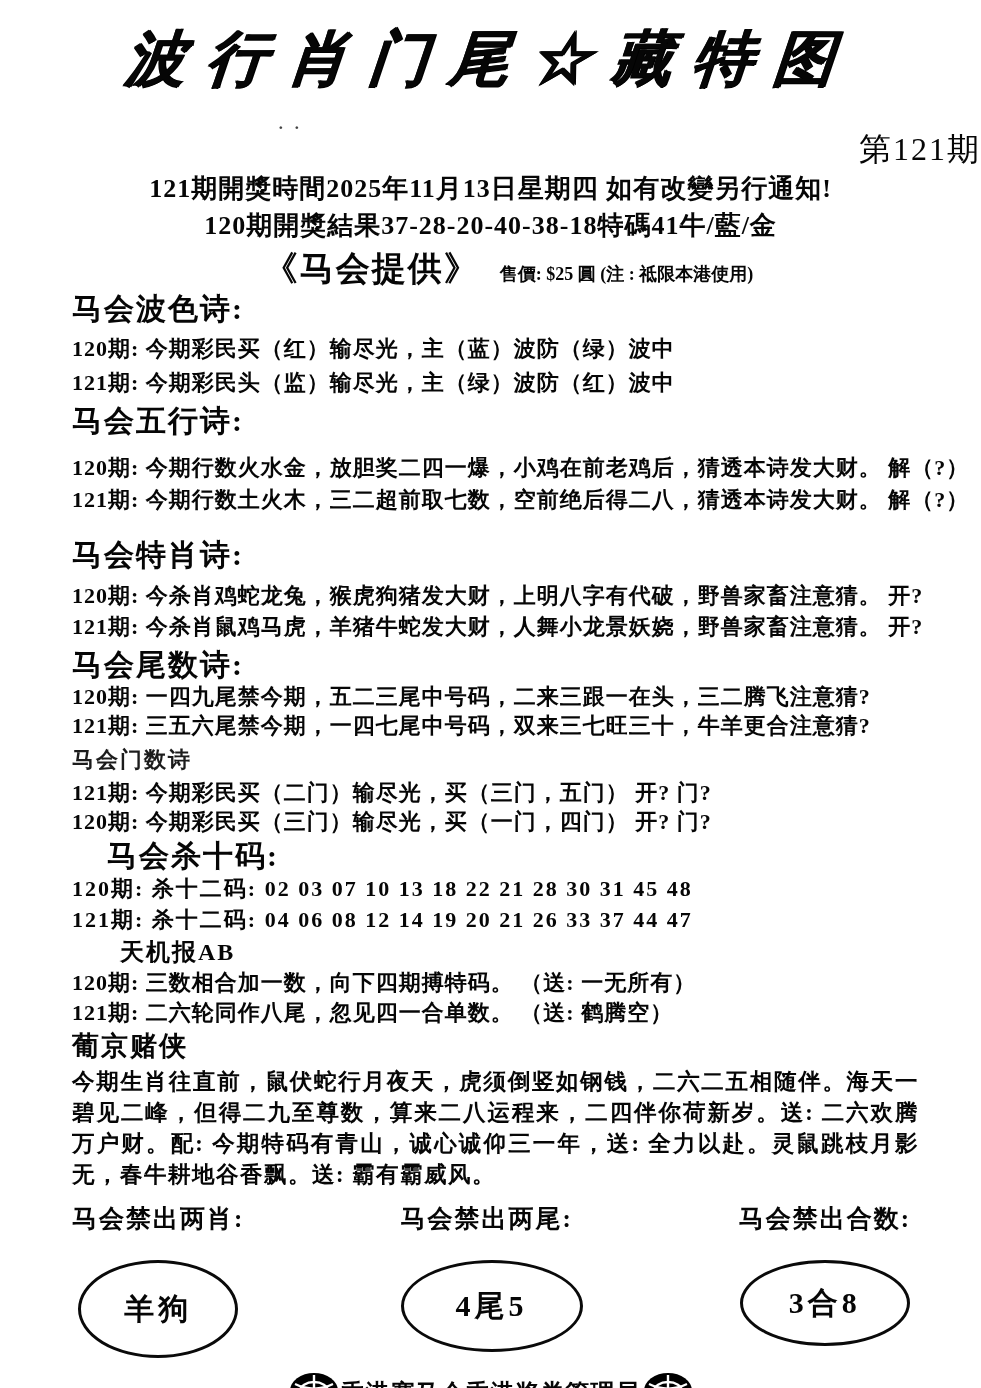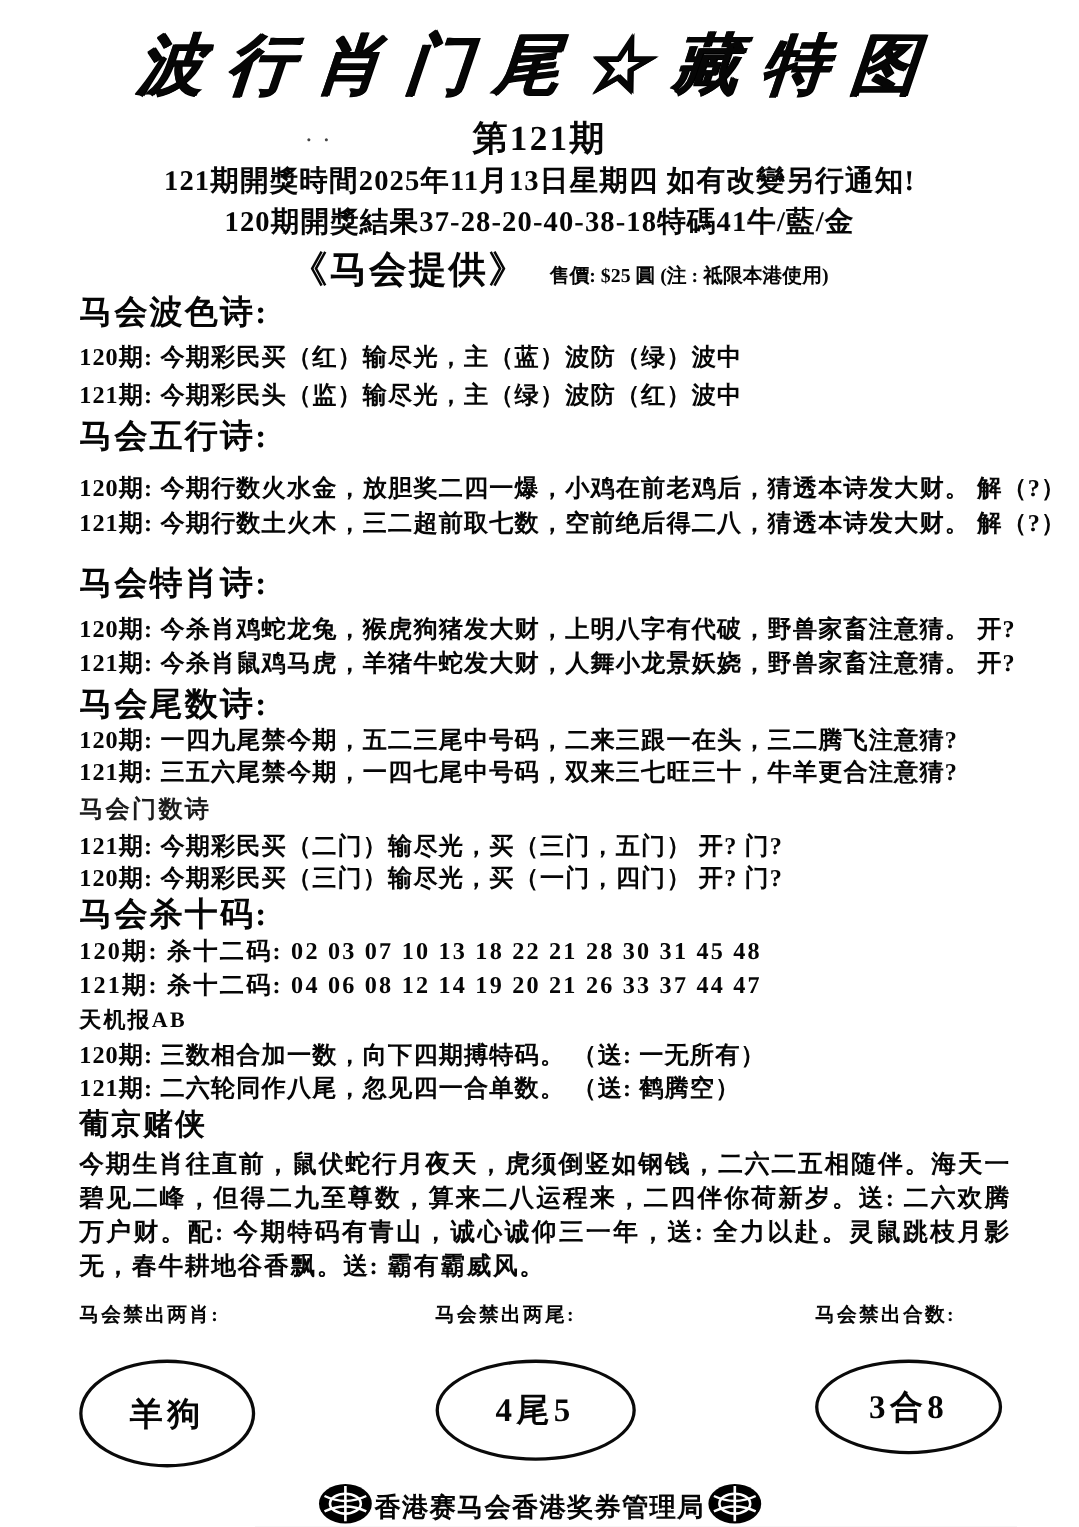--- a/index.html
+++ b/index.html
@@ -9,46 +9,46 @@
     background:#ffffff; color:#060606; overflow:hidden;
     font-family:"Liberation Serif","DejaVu Serif",serif;
   }
   
   .title {
     padding-top:14px; text-align:center; white-space:nowrap;
     font-size:60px; line-height:90px; font-weight:900; font-style:italic;
     letter-spacing:21px; transform:skewX(-5deg);
     text-shadow:1.5px 0 0 #000, 0 1px 0 #000;
   }
-  .issue { text-align:center; font-size:32px; line-height:42px; font-weight:bold; letter-spacing:2px; }
+  .issue { text-align:right; font-size:32px; line-height:42px; font-weight:normal; letter-spacing:2px;margin-top:24px; }
   .artifact { position:absolute; left:278px; top:118px; color:#444; font-size:17px; font-weight:bold; letter-spacing:3px; }
   .artifact::before { content:"· ·"; }
   .notice { text-align:center; font-size:26px; line-height:37px; font-weight:bold; letter-spacing:1px; white-space:nowrap; }
   .provider-row { display:flex; justify-content:center; align-items:baseline; gap:20px; height:44px; margin-top:2px;padding-left:36px; }
   .provider-name { font-size:34px; font-weight:bold; letter-spacing:2px; }
   .provider-note { font-size:18px; font-weight:bold; }
   
   .sec { margin-left:72px; margin-right:30px; }
   .sec .hd { font-size:30px; line-height:30px; font-weight:bold; letter-spacing:2px; }
   .sec .ln { font-size:22px; font-weight:bold; white-space:nowrap; letter-spacing:1px; }
   #sec0 { margin-top:4px; margin-bottom:6px; } #sec0 .hd { margin-bottom:8px; } #sec0 .ln { line-height:34px; }
   #sec1 { margin-bottom:24px; } #sec1 .hd { margin-bottom:16px; } #sec1 .ln { line-height:32px; }
   #sec2 { margin-bottom:8px;  } #sec2 .hd { margin-bottom:10px; } #sec2 .ln { line-height:31px; }
   #sec3 { margin-bottom:6px;  } #sec3 .hd { margin-bottom:2px; }  #sec3 .ln { line-height:29px; }
   #sec4 { margin-bottom:5px;  } #sec4 .hd { font-size:22px; line-height:28px; margin-bottom:4px; color:#1c1c1c; } #sec4 .ln { line-height:29px; }
-  #sec5 { margin-bottom:3px;  } #sec5 .hd { margin-bottom:2px; }  #sec5 .ln { line-height:31px; letter-spacing:2px; }
-  #sec6 { margin-bottom:4px;  } #sec6 .hd { font-size:20px; line-height:28px; margin-bottom:2px; } #sec6 .ln { line-height:30px; }
+  #sec5 { margin-bottom:3px;  } #sec5 .hd { margin-bottom:2px;margin-left:35px; }  #sec5 .ln { line-height:31px; letter-spacing:2px; }
+  #sec6 { margin-bottom:4px;  } #sec6 .hd { font-size:24px; line-height:28px; margin-bottom:2px;margin-left:48px; } #sec6 .ln { line-height:30px; }
   
   .gambler { margin:0 62px 4px 72px; }
   .gambler .hd { font-size:27px; line-height:28px; font-weight:bold; letter-spacing:2px; margin-bottom:6px; }
   .gambler .body { font-size:22.5px; line-height:31px; font-weight:bold; letter-spacing:1.5px; text-align:justify; }
   
   .forbidden { display:flex; margin:14px 70px 0 72px; justify-content:space-between; }
   .fb-col { display:flex; flex-direction:column; align-items:center; }
-  .fb-label { font-size:18px; line-height:30px; font-weight:bold; letter-spacing:2px; margin-bottom:26px; align-self:flex-start; }
+  .fb-label { font-size:25px; line-height:30px; font-weight:bold; letter-spacing:2px; margin-bottom:26px; align-self:flex-start; }
   .ellipse { border:3px solid #0a0a0a; border-radius:50%; display:flex; align-items:center; justify-content:center;
              font-size:30px; font-weight:bold; letter-spacing:4px; }
   #fb0 .ellipse { width:160px; height:98px; }
   #fb1 .ellipse { width:182px; height:92px; }
   #fb2 .ellipse { width:170px; height:86px; }
   
   .logo-row { display:flex; justify-content:center; align-items:center; gap:2px; margin-top:14px; }
   .org-cn { font-size:24px; font-weight:bold; letter-spacing:1px; }
 </style>
 </head>

